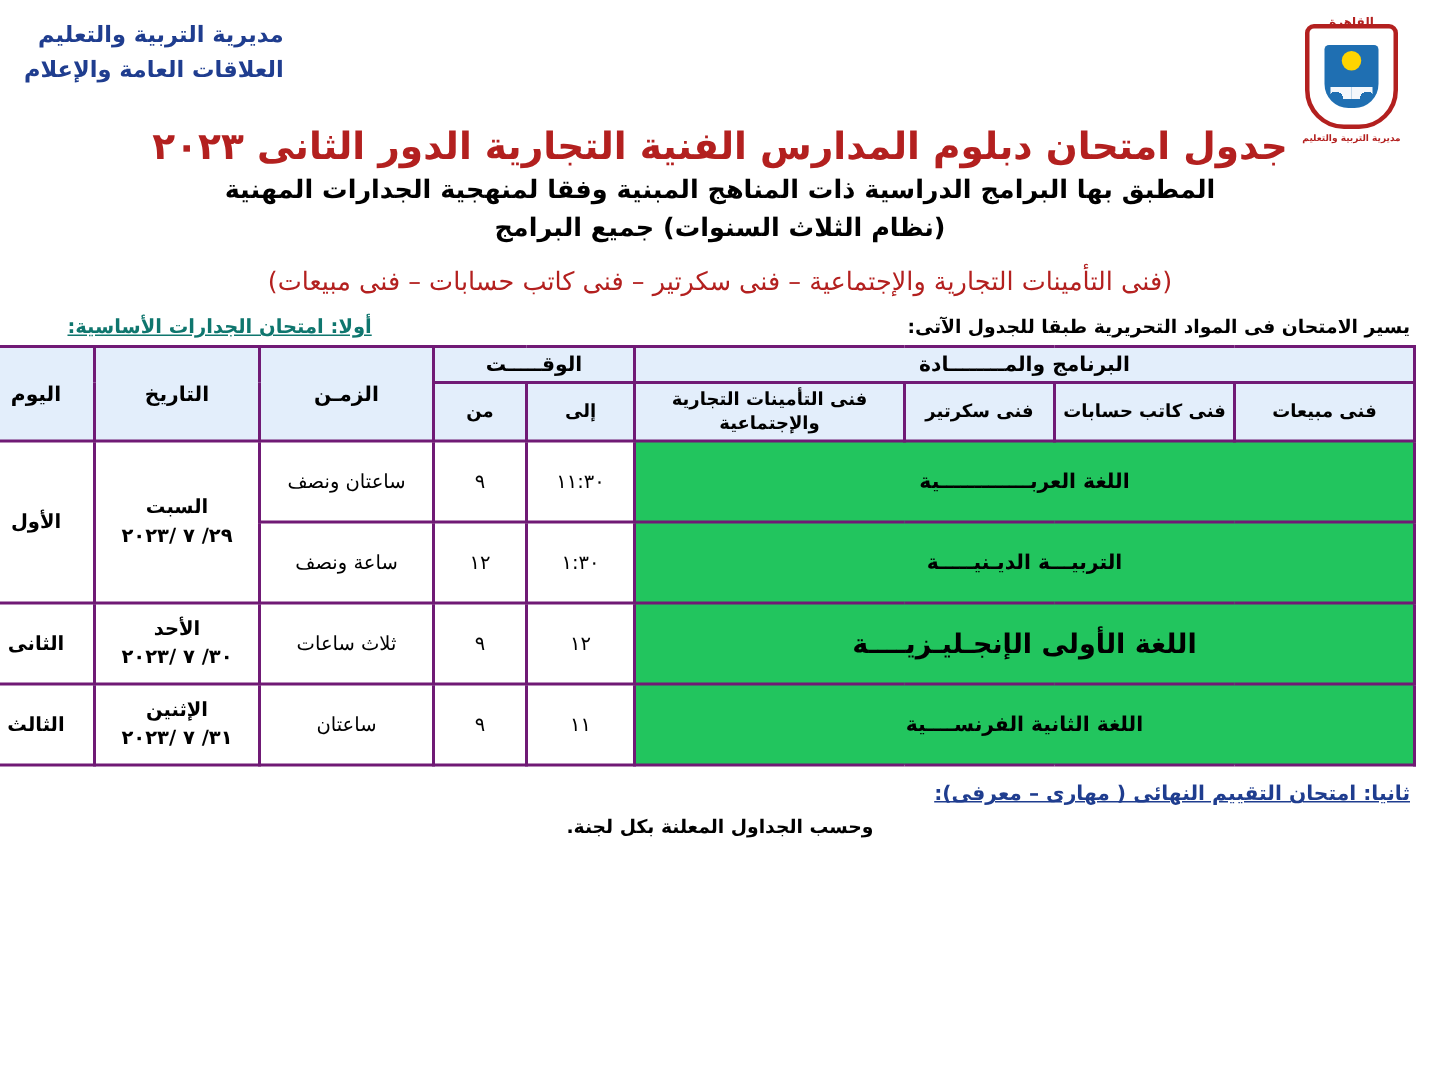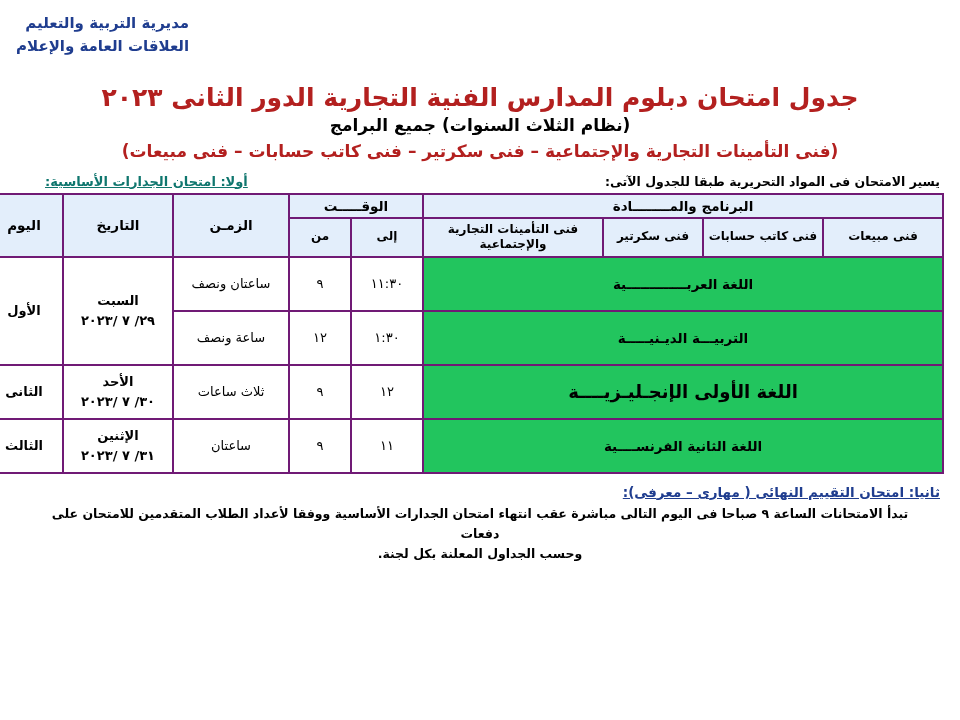--- a/index.html
+++ b/index.html
@@ -135,25 +135,25 @@
     color: #000;
     margin-top: 2px;
   }
   .title-sub2 {
     font-weight: bold;
     font-size: 17px;
     line-height: 1.45;
     color: #000;
   }
   .title-progs {
-    font-weight: bold;
+    font-weight: normal;
     font-size: 17px;
     line-height: 1.45;
     color: #b3201f;
-    margin-top: 1px;
+    margin-top: 11px;
   }
 
   
   .sec-line {
     display: flex;
     flex-direction: row-reverse;
     justify-content: space-between;
     align-items: baseline;
     margin: 10px 4px 4px 4px;
     font-size: 13px;
@@ -232,25 +232,36 @@
 
 <div class="page">
 
   <div class="top-bar">
 
     <div class="ministry-lines">
       <div>مديرية التربية والتعليم</div>
       <div>العلاقات العامة والإعلام</div>
     </div>
 
+    <div class="logo">
+      <div class="logo-arc">القاهرة</div>
+      <div class="logo-shield">
+        <div class="logo-inner">
+          <div class="logo-sun"></div>
+          <div class="logo-wave"></div>
+        </div>
+      </div>
+      <div class="logo-caption">مديرية التربية والتعليم</div>
+    </div>
 
   </div>
 
   <div class="titles">
     <div class="title-main">جدول امتحان دبلوم المدارس الفنية التجارية الدور الثانى ٢٠٢٣</div>
+    <div class="title-sub">المطبق بها البرامج الدراسية ذات المناهج المبنية وفقا لمنهجية الجدارات المهنية</div>
     <div class="title-sub2">(نظام الثلاث السنوات) جميع البرامج</div>
     <div class="title-progs">(فنى التأمينات التجارية والإجتماعية – فنى سكرتير – فنى كاتب حسابات – فنى مبيعات)</div>
   </div>
 
   <div class="sec-line">
     <span class="sec-label">أولا: امتحان الجدارات الأساسية:</span>
     <span class="sec-note">يسير الامتحان فى المواد التحريرية طبقا للجدول الآتى:</span>
   </div>
 
   <table class="sched">
@@ -331,16 +342,15 @@
         <td class="cell date">
           <div>الإثنين</div>
           <div>٣١/ ٧ /٢٠٢٣</div>
         </td>
         <td class="cell day">الثالث</td>
       </tr>
     </tbody>
   </table>
 
   <div class="foot-label">ثانيا: امتحان التقييم النهائى ( مهارى – معرفى):</div>
-  <div class="foot-text">تبدأ الامتحانات الساعة ٩ صباحا فى اليوم التالى مباشرة عقب انتهاء امتحان الجدارات الأساسية ووفقا لأعداد الطلاب المتقدمين للامتحان على دفعات</div>
   <div class="foot-text">وحسب الجداول المعلنة بكل لجنة.</div>
 
 </div>
 
 </body></html>

